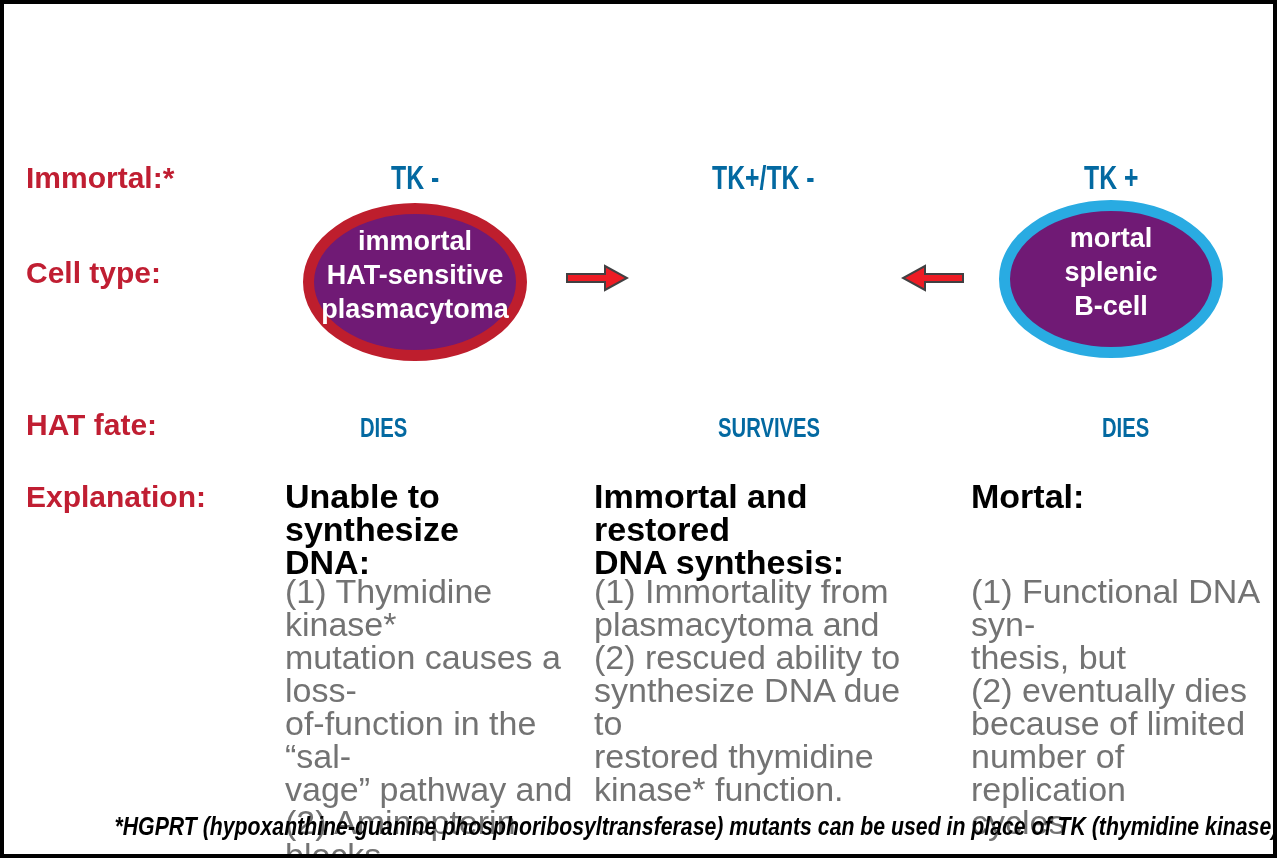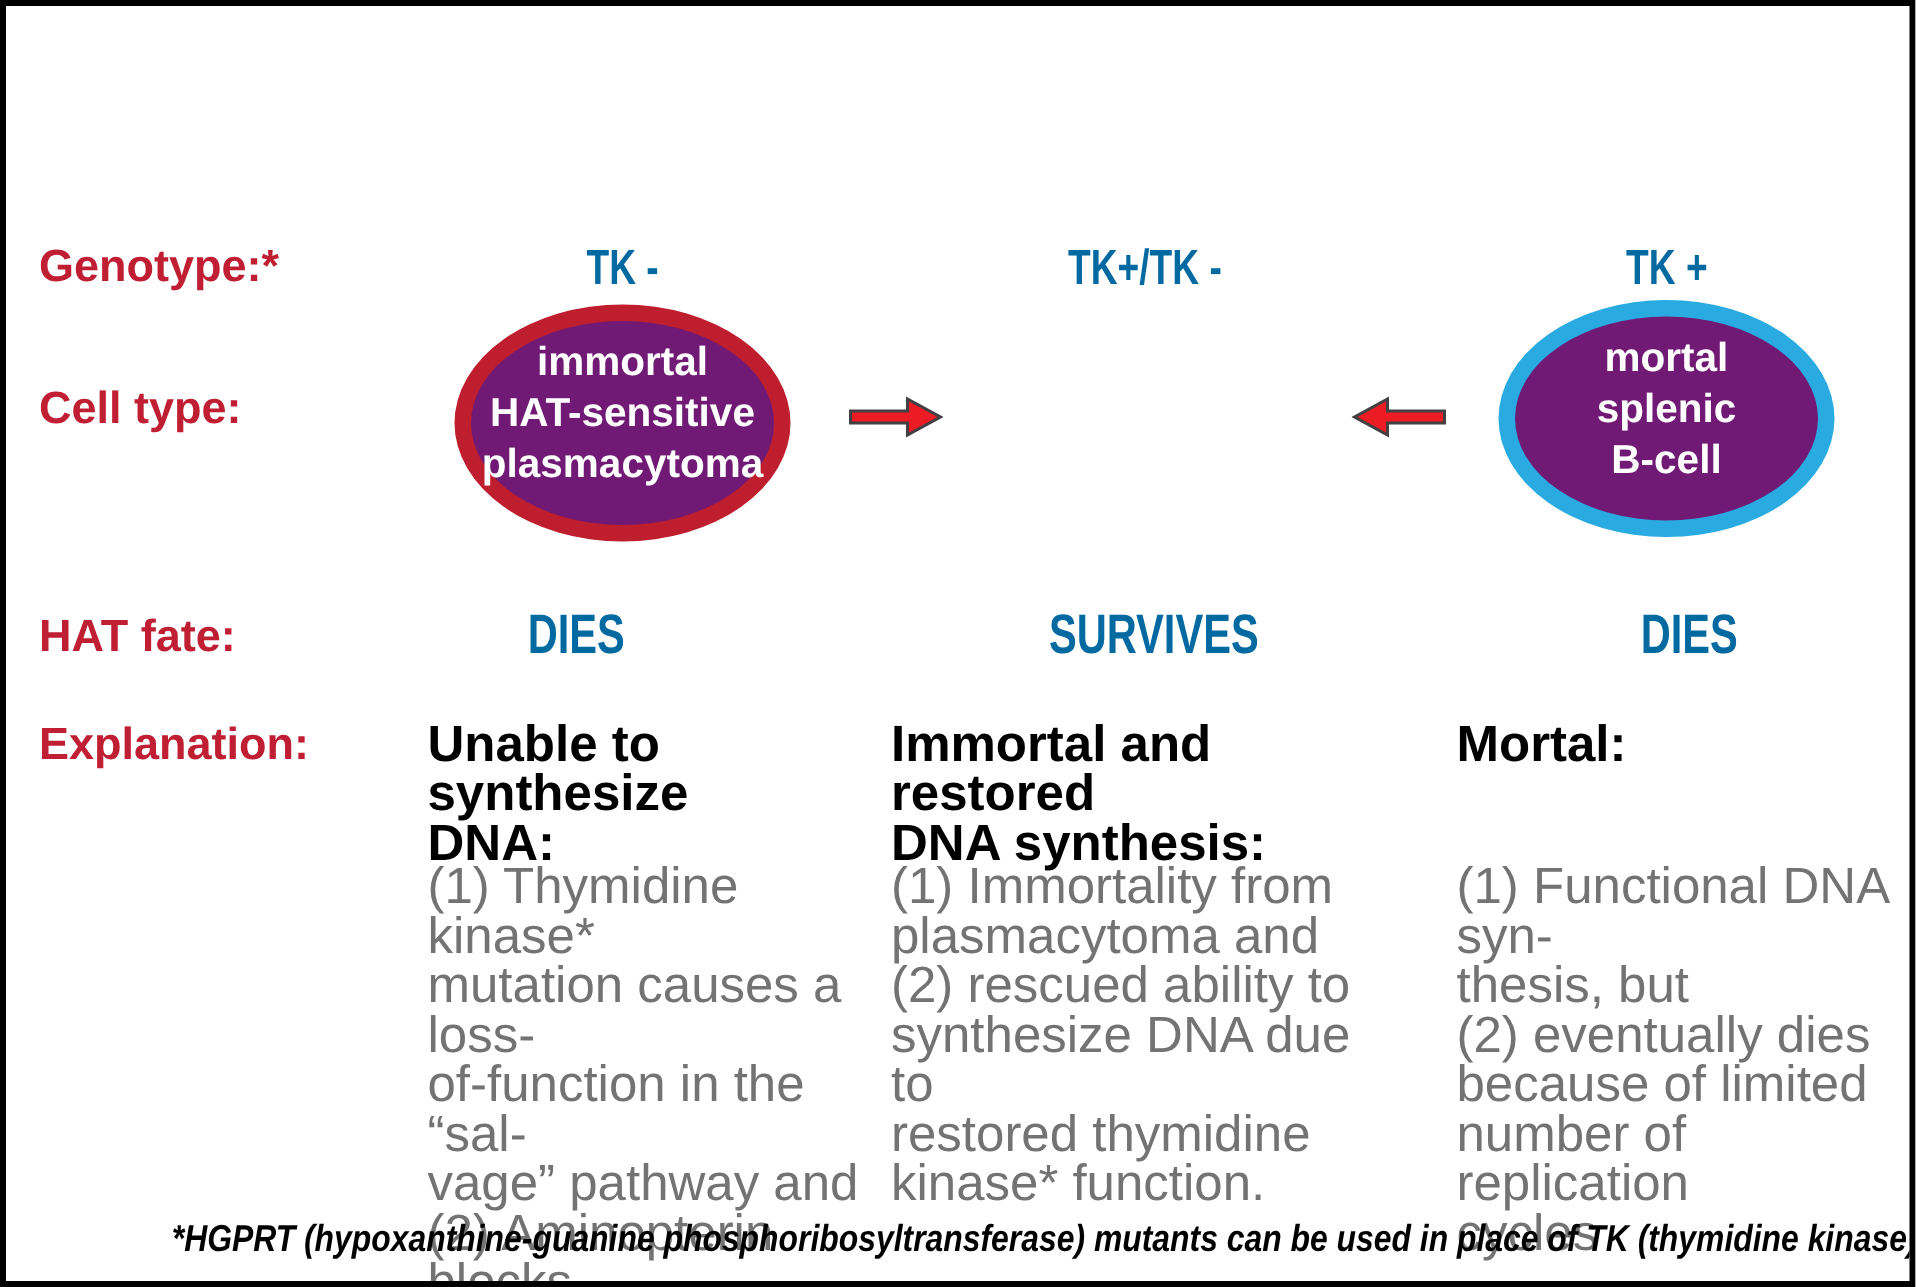--- a/index.html
+++ b/index.html
@@ -57,21 +57,21 @@
     transform: scaleX(0.75);
     transform-origin: center;
     white-space: nowrap;
   }
 
   .geno { top: 156px; font-size: 33px; line-height: 1.1; }
   .geno.c1 { left: 299px; width: 224px; }
   .geno.c2 { left: 647px; width: 224px; }
   .geno.c3 { left: 995px; width: 224px; }
 
-  .fate { top: 399px; font-size: 37px; line-height: 1.1; text-decoration: underline; }
+  .fate { top: 410px; font-size: 27px; line-height: 1.1; text-decoration: underline; }
   .fate.c1 { left: 290px; width: 180px; }
   .fate.c2 { left: 655px; width: 220px; }
   .fate.c3 { left: 1032px; width: 180px; }
 
   
   .cell {
     width: 224px;
     height: 158px;
     border-radius: 50%;
     border: 11px solid #888;
@@ -129,21 +129,21 @@
     transform-origin: center;
     white-space: nowrap;
   }
 </style>
 </head>
 <body>
 
 <div class="slide">
 
 
-  <div class="abs row-label genotype" style="color: rgb(192, 30, 50);">Genotype:*</div>
+  <div class="abs row-label genotype" style="color: rgb(192, 30, 50);">Immortal:*</div>
   <div class="abs row-label cell-type" style="color: rgb(192, 30, 50);">Cell type:</div>
   <div class="abs row-label hat-fate" style="color: rgb(192, 30, 50);">HAT fate:</div>
   <div class="abs row-label explanation" style="color: rgb(192, 30, 50); text-align: right;">Explanation:</div>
 
   <div class="abs cond geno c1">
     <span class="squeeze">TK -</span>
   </div>
   <div class="abs cond geno c2">
     <span class="squeeze">TK+/TK -</span>
   </div>

